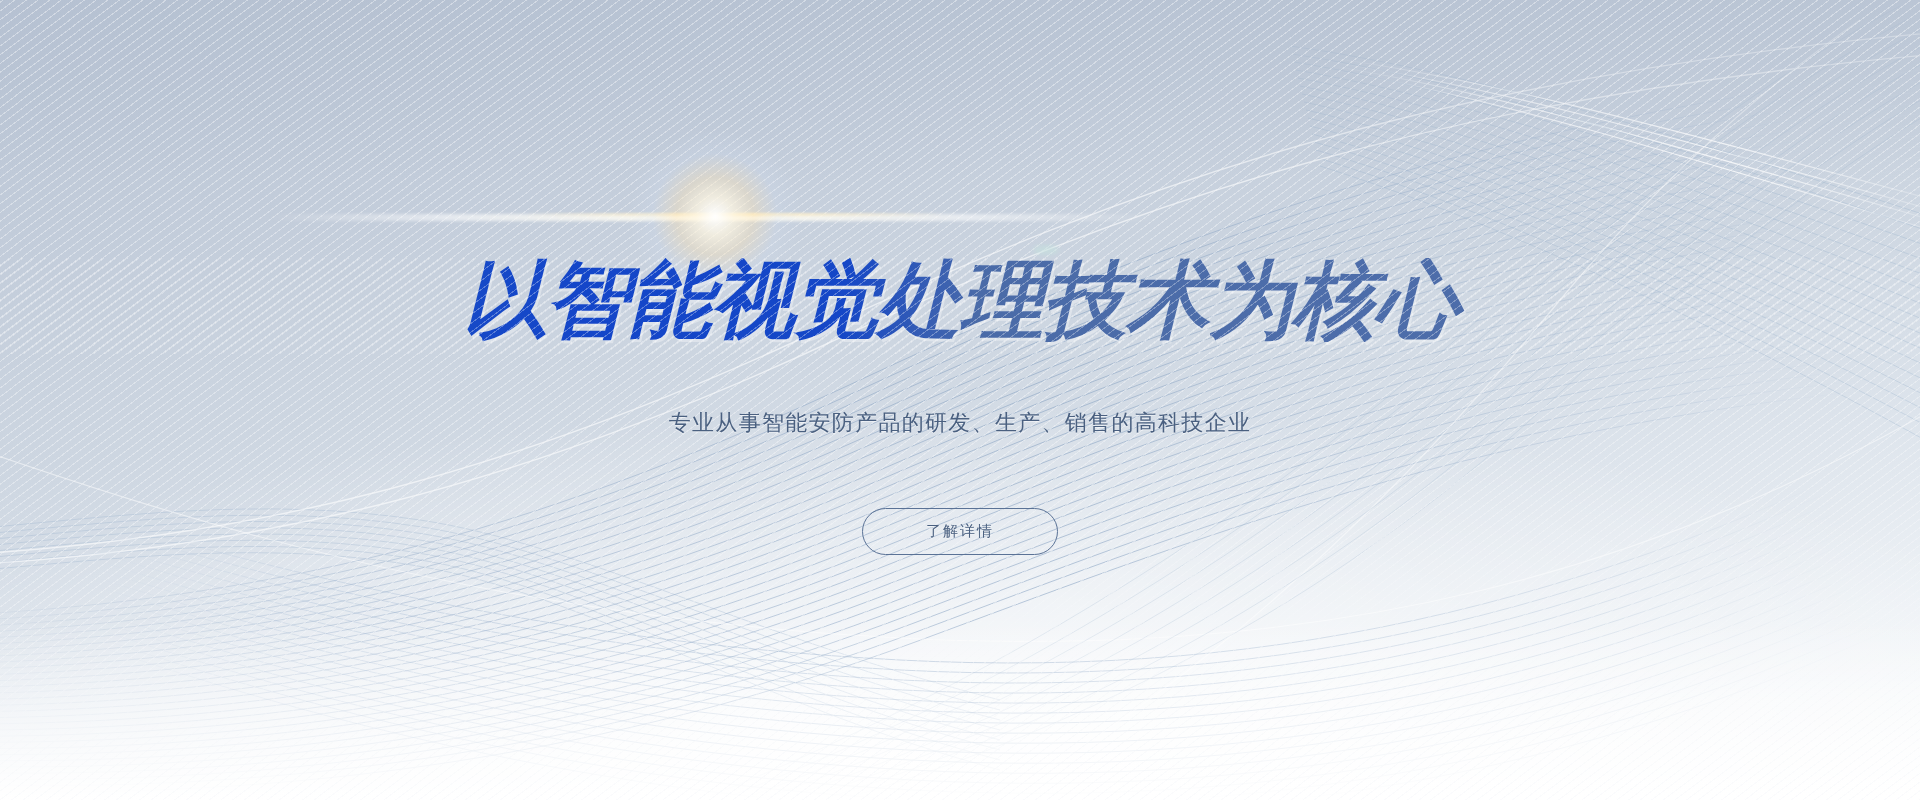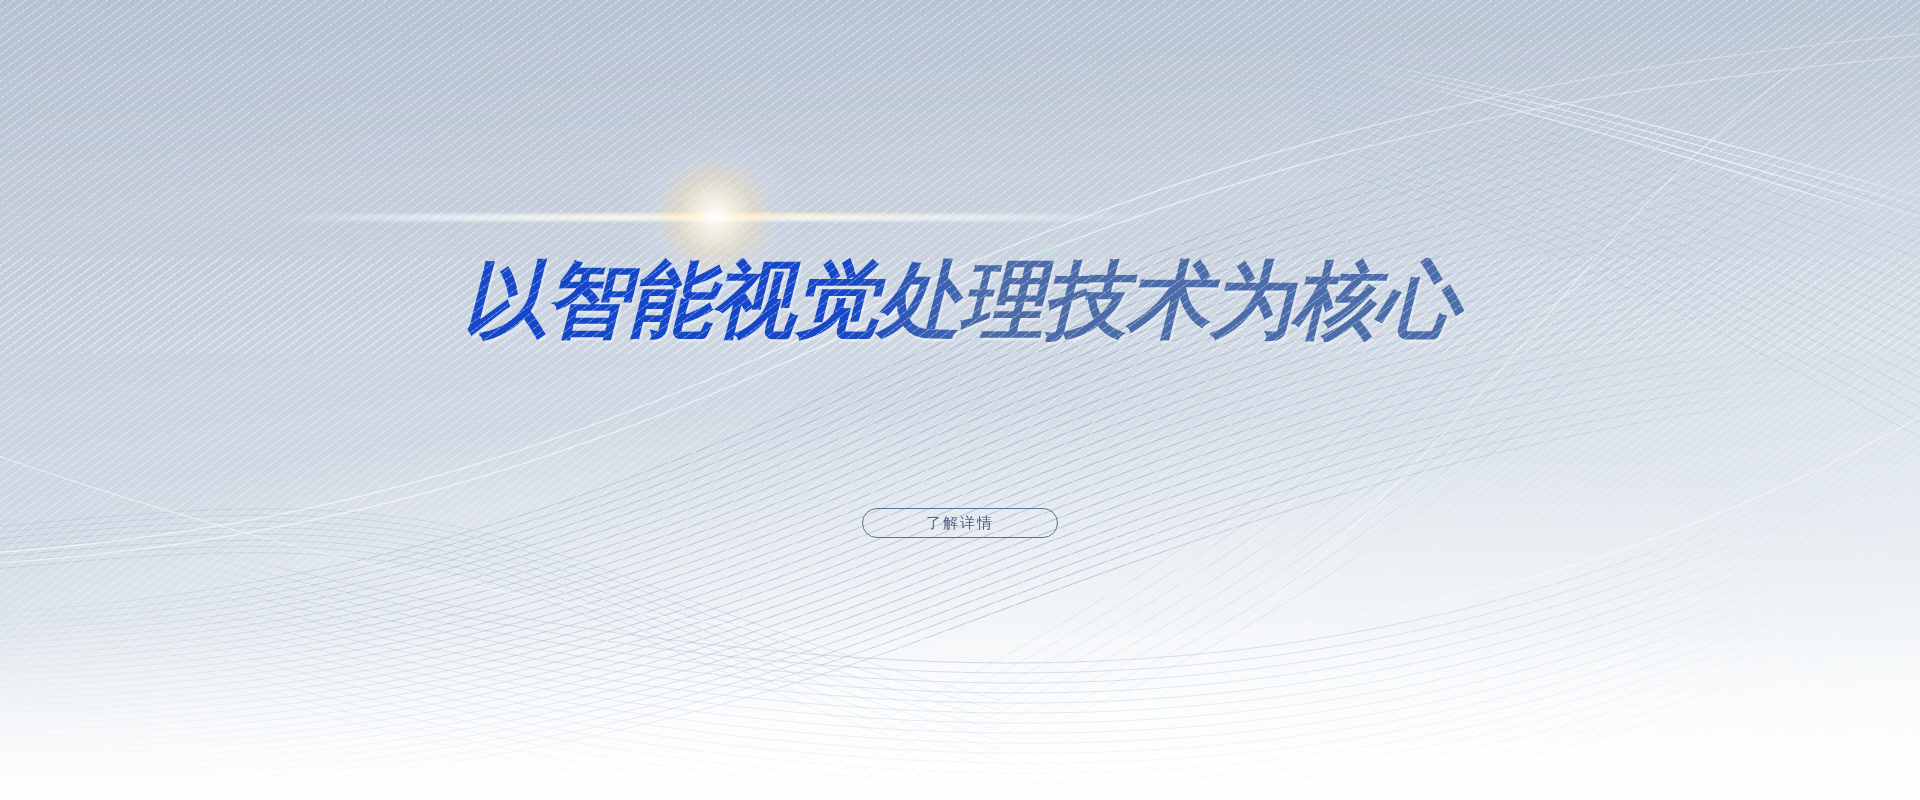--- a/index.html
+++ b/index.html
@@ -146,21 +146,21 @@
     color:#4a6080;
     font-family:"DejaVu Sans","Liberation Sans",sans-serif;
     text-shadow:0 1px 0 rgba(255,255,255,0.5);
   }
 
   .cta-wrap{
     position:absolute; left:0; right:0; top:508px;
     display:flex; justify-content:center;
   }
   .cta{
-    width:196px; height:30px;
+    width:196px; height:47px;
     border:1.5px solid #5a7296;
     border-radius:24px;
     background:transparent;
     color:#4a6080;
     font-size:15px;
     letter-spacing:2px;
     font-family:"DejaVu Sans","Liberation Sans",sans-serif;
     cursor:pointer;
     display:flex; align-items:center; justify-content:center;
     text-shadow:0 1px 0 rgba(255,255,255,0.45);
@@ -330,19 +330,20 @@
   <div class="flare-streak"></div>
   <div class="flare-streak2"></div>
   <div class="flare-core"></div>
   <div class="flare-ghost"></div>
 
   <div class="content">
 
     <h1 class="headline">以智能视觉处理技术为核心</h1>
     <div class="headline-hatch"></div>
 
+    <p class="subtitle">专业从事智能安防产品的研发、生产、销售的高科技企业</p>
 
     <div class="cta-wrap">
       <button class="cta">了解详情</button>
     </div>
 
   </div>
 </div>
 
 </body></html>

